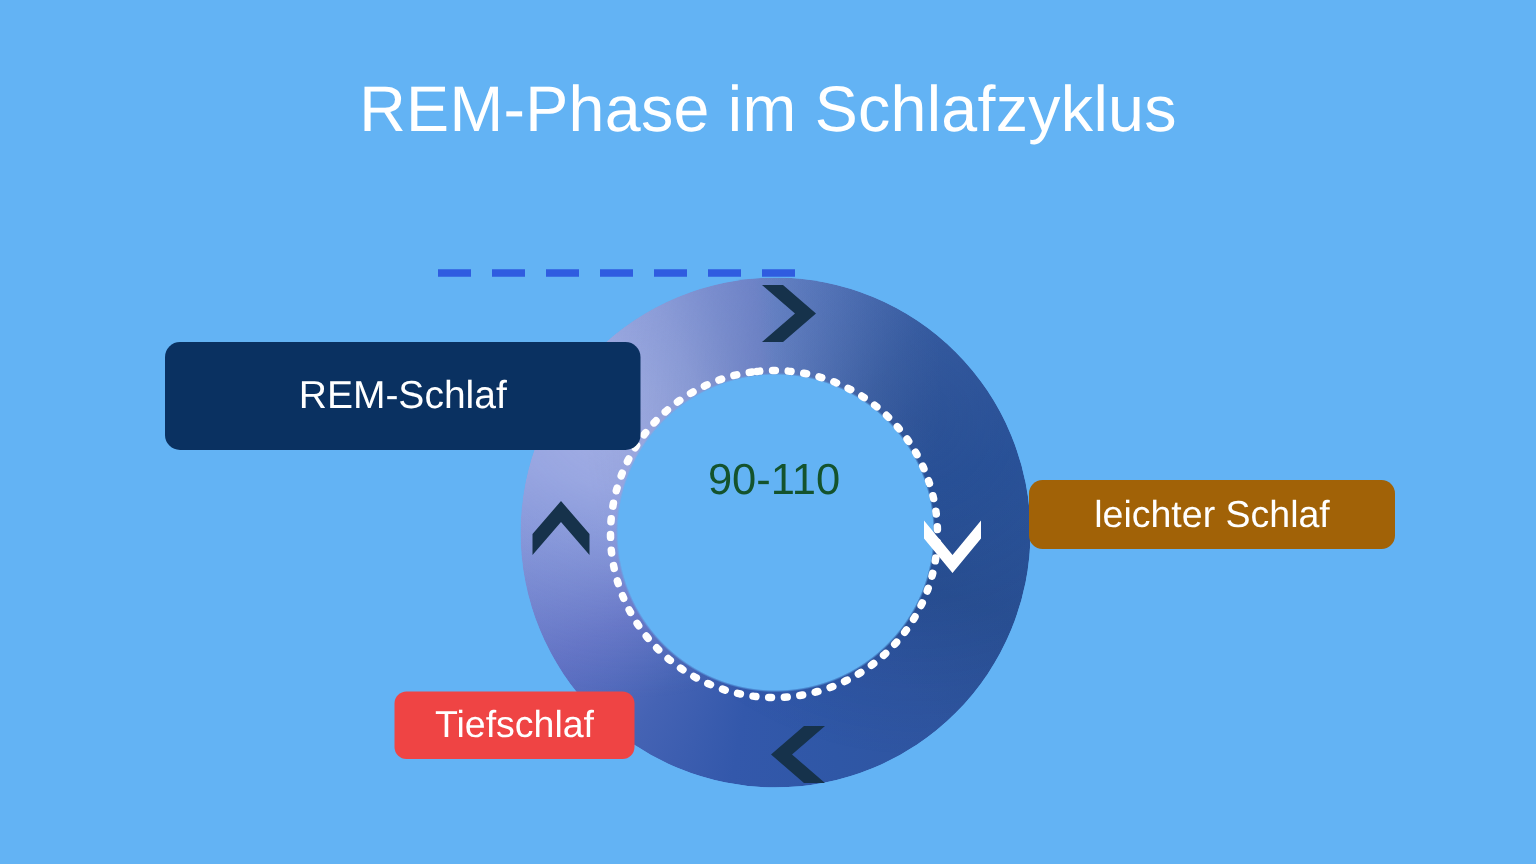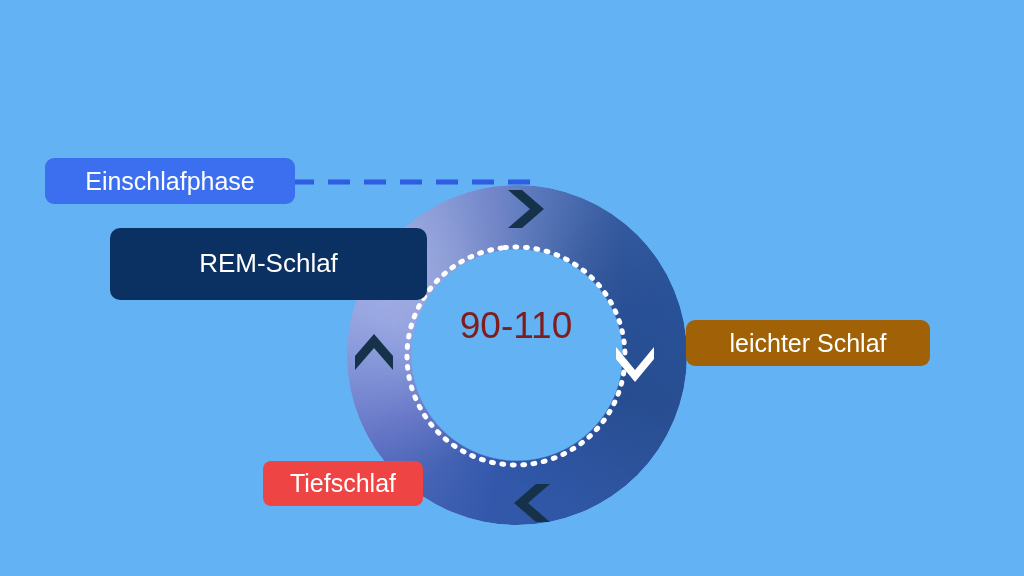--- a/index.html
+++ b/index.html
@@ -93,22 +93,22 @@
     height: 228px;
   }
 
   
   #center-label {
     position: absolute;
     left: 402px;
     top: 300px;
     width: 228px;
     text-align: center;
-    color: #7f1d1d;
-    font-size: 37px;
+    color: #14532d;
+    font-size: 29px;
     font-weight: 400;
     line-height: 1.38;
   }
   #center-label div { display: block; }
 
   
   .ring-arrow { position: absolute; }
   #arrow-top    { left: 504px; top: 188px; }
   #arrow-left   { left: 353px; top: 332px; }
   #arrow-bottom { left: 504px; top: 482px; }
@@ -165,20 +165,21 @@
     width: 160px; height: 45px;
     background: #ef4444;
     border-radius: 8px;
   }
 </style>
 </head>
 <body>
 
 <div id="stage">
 
+  <div id="title">REM-Phase im Schlafzyklus</div>
 
   <div id="ring-wrap">
     <div id="ring"></div>
     <div id="ring-shade"></div>
   </div>
 
   <svg id="dotted-circle" viewBox="0 0 228 228">
     <circle cx="114" cy="114" r="109" fill="none" stroke="#ffffff" stroke-width="5" stroke-linecap="round" stroke-dasharray="0.6 10.2" transform="rotate(-96 114 114)" stroke-dashoffset="0" pathLength="720" style="stroke-dasharray:2 9"></circle>
   </svg>
 
@@ -199,23 +200,20 @@
   </svg>
 
   <svg id="arrow-inner-tip" width="48" height="48" viewBox="0 0 48 48">
     <path d="M5 10 L24 33 L43 10 L43 22 L24 45 L5 22 Z" fill="#ffffff"></path>
   </svg>
 
   <svg id="dashed-line" viewBox="0 0 250 16">
     <line x1="2" y1="8" x2="248" y2="8" stroke="#2f5ce0" stroke-width="5" stroke-dasharray="22 14" stroke-linecap="butt"></line>
   </svg>
 
-  <div class="badge" id="badge-einschlafphase">
-    <span>Einschlafphase</span>
-  </div>
 
   <div class="badge" id="badge-rem">
     <span>REM-Schlaf</span>
   </div>
 
   <div class="badge" id="badge-leichter">
     <span>leichter Schlaf</span>
   </div>
 
   <div class="badge" id="badge-tiefschlaf">

